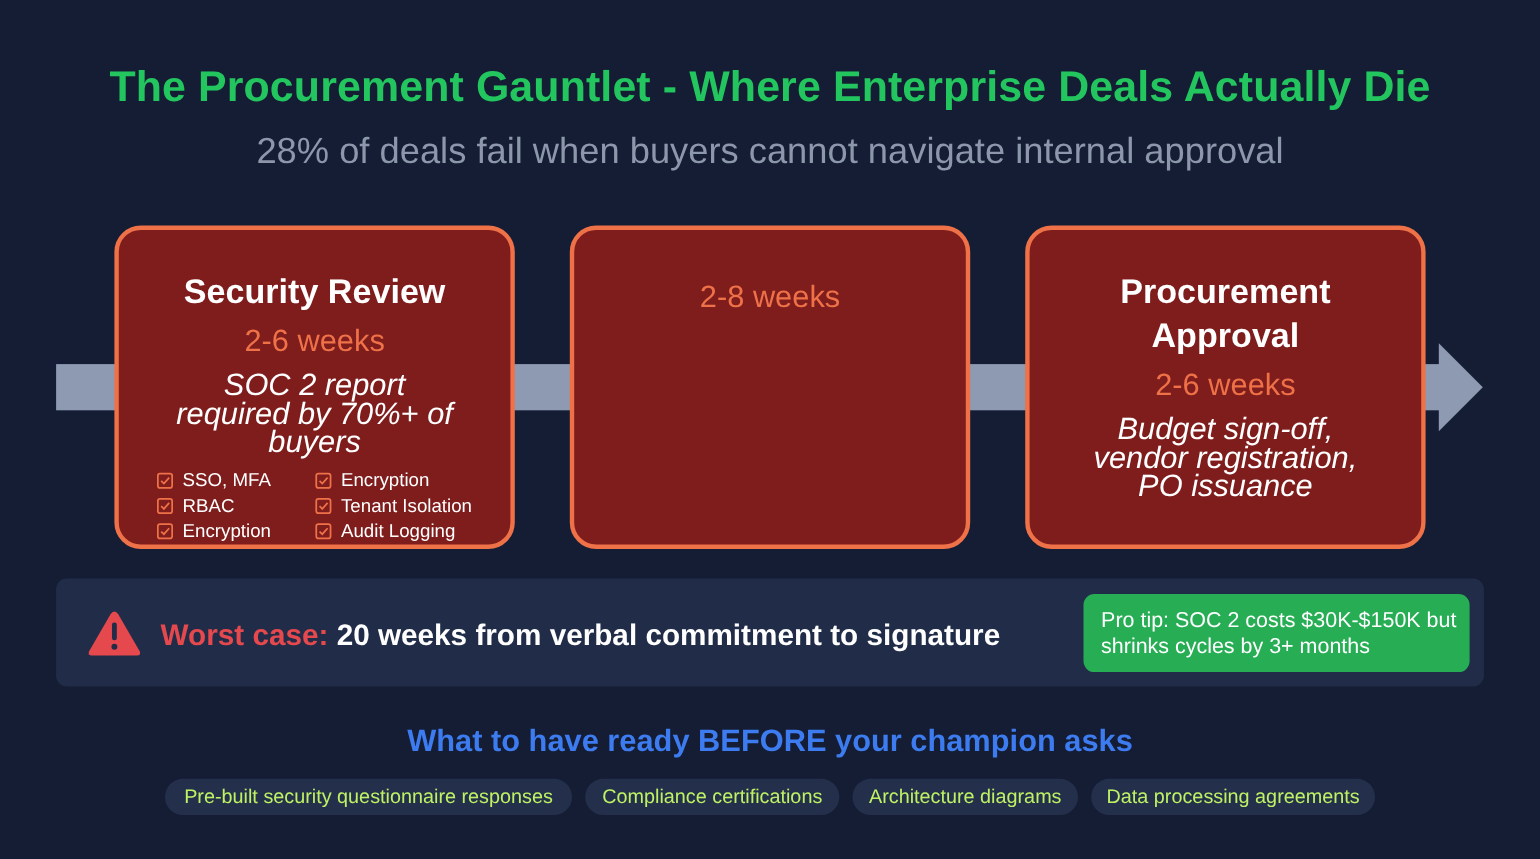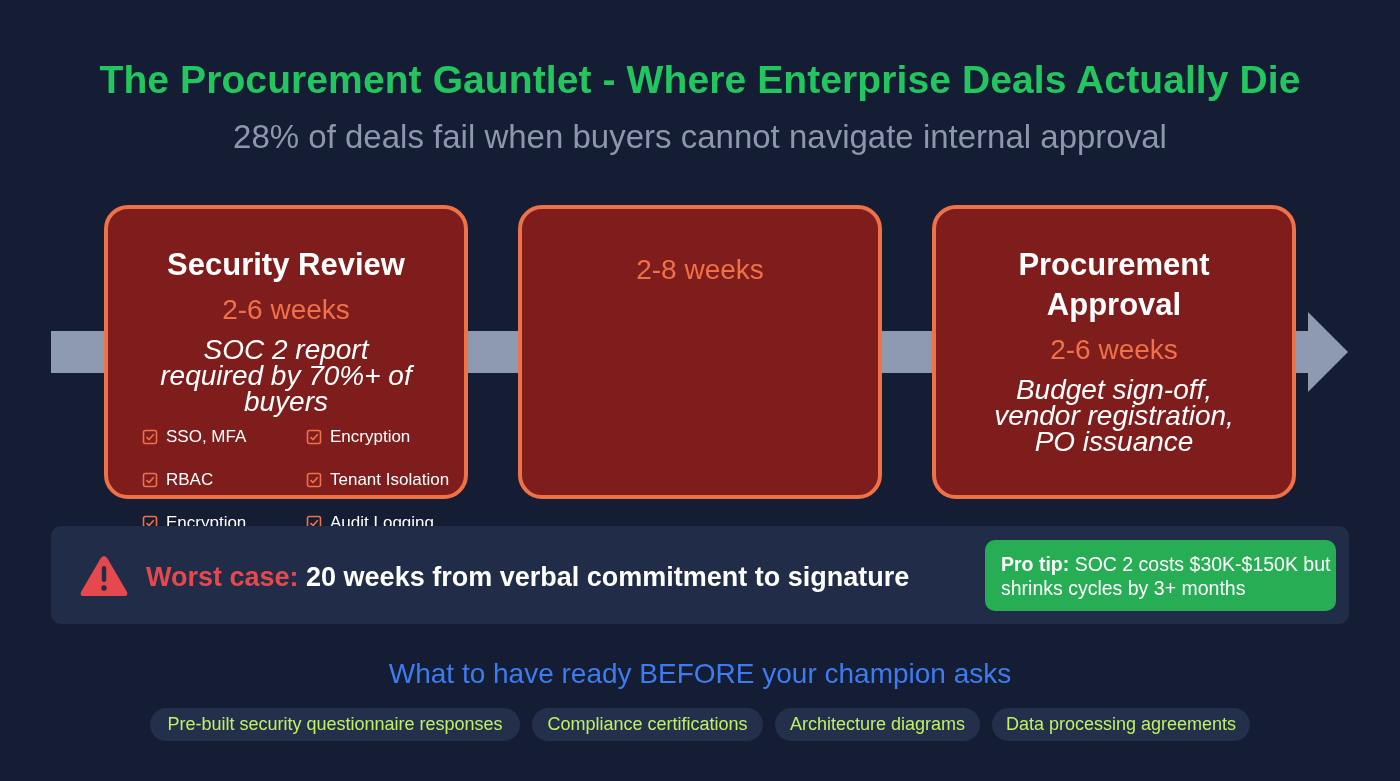--- a/index.html
+++ b/index.html
@@ -34,44 +34,44 @@
     text-align: center; padding-top: 36px;
   }
   .stage.s1 { left: 104px; }
   .stage.s2 { left: 518px; }
   .stage.s3 { left: 932px; }
   .stage-title { font-size: 31px; font-weight: 700; color: #ffffff; line-height: 40px; }
   .stage-duration { font-size: 28px; font-weight: 400; color: #ee7148; margin-top: 8px; line-height: 34px; }
   .stage-desc { font-size: 28px; color: #ffffff; margin-top: 10px; line-height: 26px; padding: 0 20px; font-style: italic; }
   .checklist {
     display: grid; grid-template-columns: 144px 160px; row-gap: 0px;
-    margin: 10px 0 0 34px; text-align: left; gap: 20px;
+    margin: 10px 0 0 34px; text-align: left;
   }
   .check-item { display: flex; align-items: center; font-size: 17px; line-height: 23px; color: #ffffff; }
   .check-icon { width: 16px; height: 16px; margin-right: 8px; flex: none; }
   .banner {
     position: absolute; left: 51px; top: 526px; width: 1298px; height: 98px;
     background: #212d48; border-radius: 10px;
   }
   .warn-icon { position: absolute; left: 79px; top: 554px; width: 50px; height: 44px; }
   .worst {
     position: absolute; left: 146px; top: 560px; font-size: 27px; font-weight: 700; line-height: 34px;
     white-space: nowrap;
   }
   .worst .lbl { color: #e5484d; }
   .worst .txt { color: #ffffff; }
   .tip {
     position: absolute; left: 985px; top: 540px; width: 351px; height: 71px;
     background: #27ae55; border-radius: 10px; padding: 12px 0 0 16px;
     font-size: 19.5px; line-height: 24px; color: #ffffff;
   }
-  .tip .lbl { font-weight: 700; }
+  .tip .lbl { font-weight: 400; }
   .ready-heading {
     position: absolute; left: 0; top: 658px; width: 1400px; text-align: center;
-    font-size: 28px; font-weight: 400; color: #3d7cf0;
+    font-size: 28px; font-weight: 700; color: #3d7cf0;
   }
   .pill {
     position: absolute; top: 708px; height: 33px; background: #24304b; border-radius: 17px;
     font-size: 18px; color: #bef264; line-height: 33px; text-align: center; white-space: nowrap;
   }
 </style>
 </head>
 <body>
 
 <div class="title">The Procurement Gauntlet - Where Enterprise Deals Actually Die</div>

